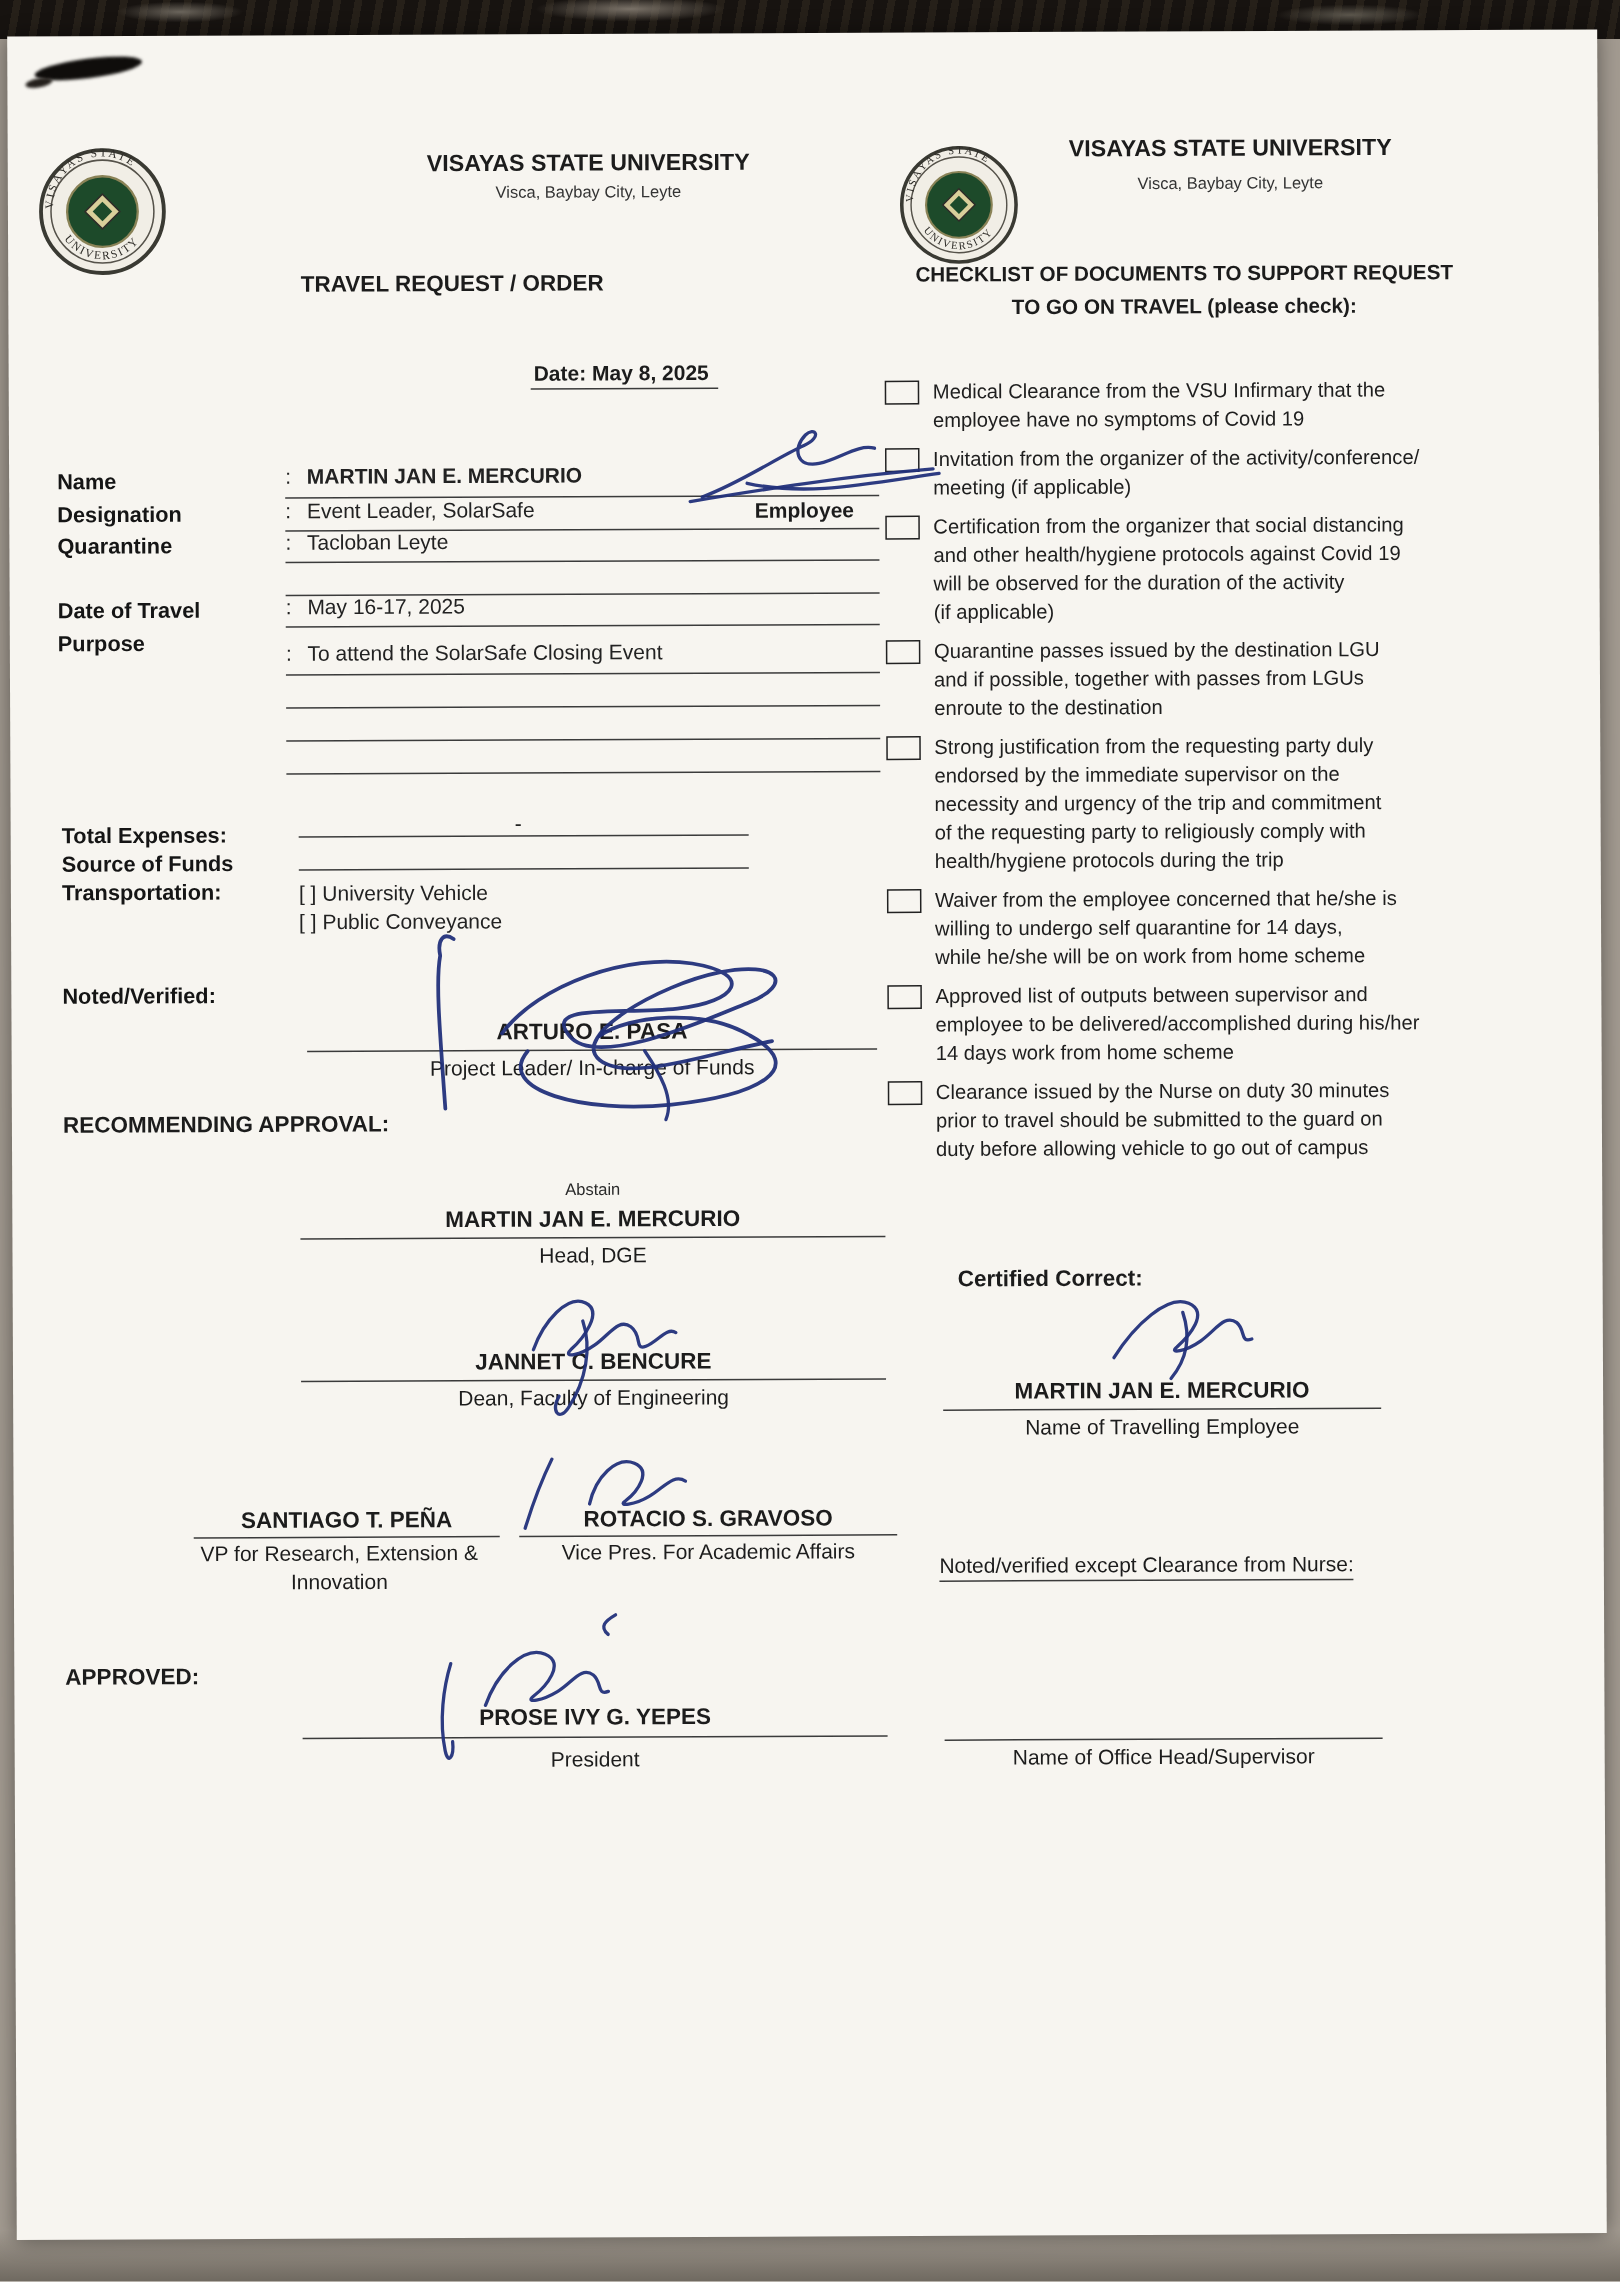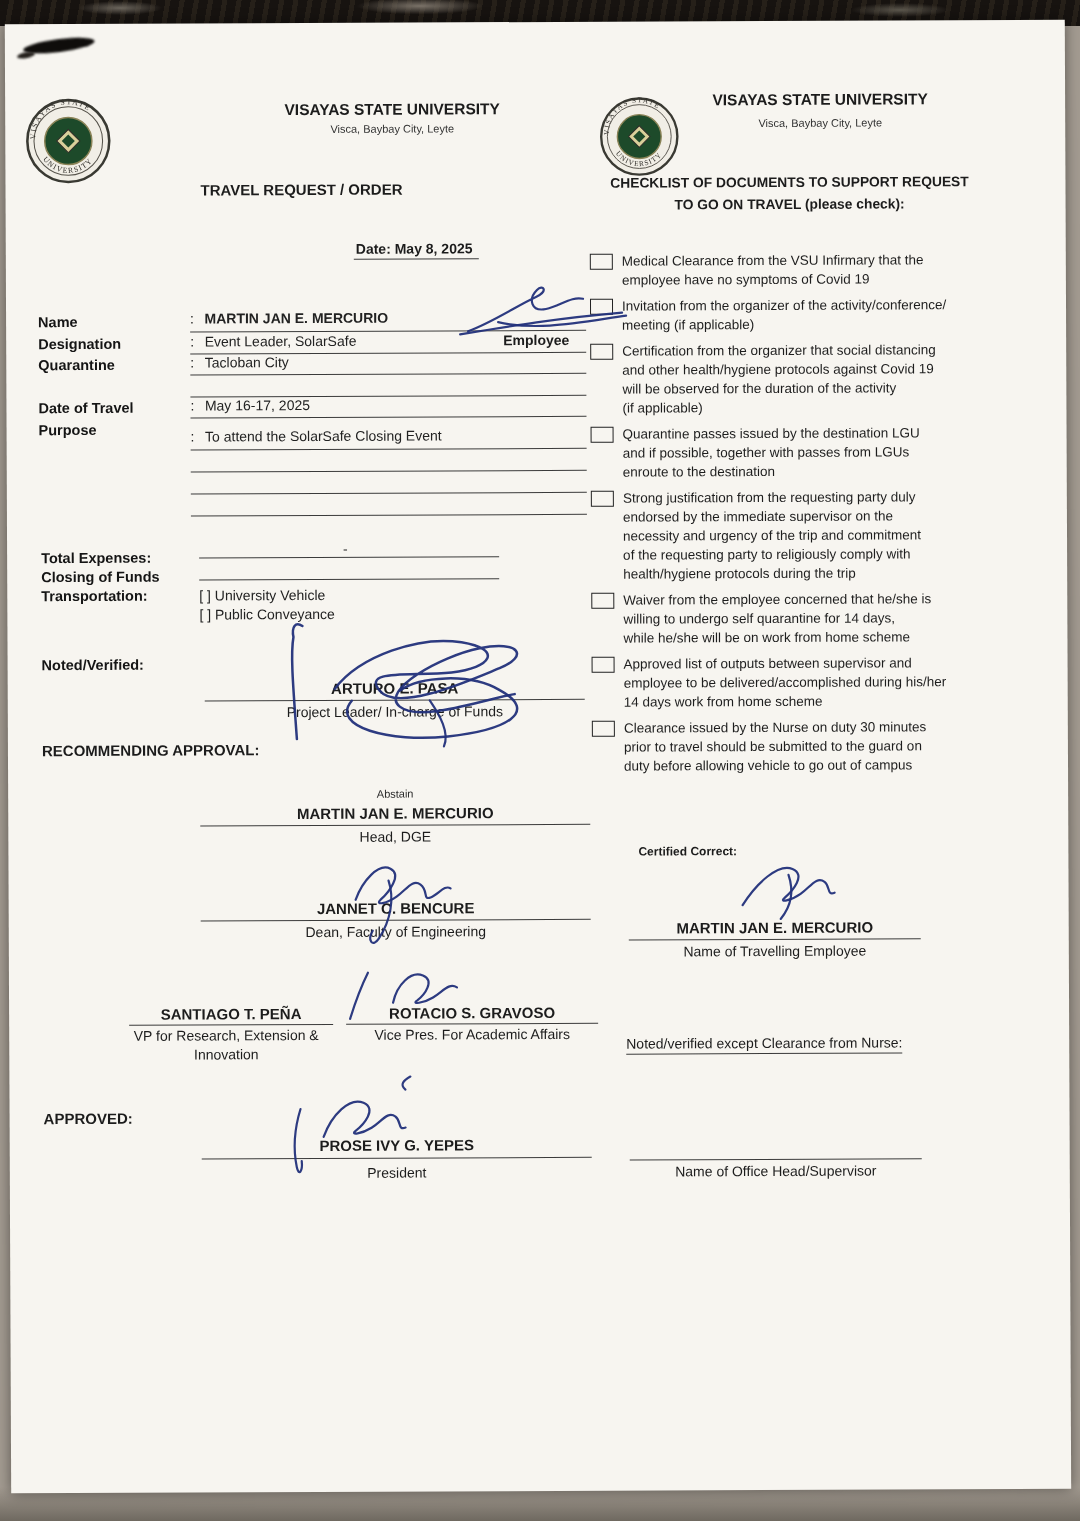--- a/index.html
+++ b/index.html
@@ -96,42 +96,42 @@
 
     <div class="abs field-label" style="left:40px;top:334px">Designation</div>
     <div class="abs ul" style="left:192px;top:331px;width:396px;height:21px">
       <span class="field-value colon">:</span>
       <span class="field-value">Event Leader, SolarSafe</span>
     </div>
 
     <div class="abs field-label" style="left:40px;top:355px">Quarantine</div>
     <div class="abs ul" style="left:192px;top:352px;width:396px;height:21px">
       <span class="field-value colon">:</span>
-      <span class="field-value">Tacloban City</span>
+      <span class="field-value">Tacloban Leyte</span>
     </div>
 
     <div class="abs ul" style="left:192px;top:374px;width:396px;height:21px"></div>
 
     <div class="abs field-label" style="left:40px;top:398px">Date of Travel</div>
     <div class="abs ul" style="left:192px;top:395px;width:396px;height:21px">
       <span class="field-value colon">:</span>
       <span class="field-value">May 16-17, 2025</span>
     </div>
 
     <div class="abs field-label" style="left:40px;top:420px">Purpose</div>
     <div class="abs ul" style="left:192px;top:426px;width:396px;height:22px">
       <span class="field-value colon">:</span>
       <span class="field-value">To attend the SolarSafe Closing Event</span>
     </div>
     <div class="abs ul" style="left:192px;top:449px;width:396px;height:21px"></div>
     <div class="abs ul" style="left:192px;top:471px;width:396px;height:21px"></div>
     <div class="abs ul" style="left:192px;top:493px;width:396px;height:21px"></div>
 
     <div class="abs field-label" style="left:42px;top:548px">Total Expenses:</div>
-    <div class="abs field-label" style="left:42px;top:567px">Closing of Funds</div>
+    <div class="abs field-label" style="left:42px;top:567px">Source of Funds</div>
     <div class="abs field-label" style="left:42px;top:586px">Transportation:</div>
 
     <div class="abs field-value" style="left:344px;top:540px">-</div>
     <div class="abs ul" style="left:200px;top:540px;width:300px;height:16px"></div>
     <div class="abs ul" style="left:200px;top:562px;width:300px;height:16px"></div>
 
     <div class="abs field-value" style="left:200px;top:586px">[ ] University Vehicle</div>
     <div class="abs field-value" style="left:200px;top:605px">[ ] Public Conveyance</div>
 
     <div class="abs field-label" style="left:42px;top:655px">Noted/Verified:</div>
@@ -217,21 +217,21 @@
 14 days work from home scheme</div>
       </div>
       <div class="chk-item">
         <div class="chk-box"></div>
         <div class="chk-text">Clearance issued by the Nurse on duty 30 minutes
 prior to travel should be submitted to the guard on
 duty before allowing vehicle to go out of campus</div>
       </div>
     </div>
 
-    <div class="abs b" style="left:638px;top:845px;font-size:12px">Certified Correct:</div>
+    <div class="abs b" style="left:638px;top:845px;font-size:15px">Certified Correct:</div>
     <div class="abs b c fs15" style="left:628px;top:920px;width:292px">MARTIN JAN E. MERCURIO</div>
     <div class="abs ul" style="left:628px;top:921px;width:292px;height:19px"></div>
     <div class="abs c fs14" style="left:628px;top:944px;width:292px">Name of Travelling Employee</div>
 
     <div class="abs fs14" style="left:625px;top:1036px;border-bottom:1.4px solid #3b3b3b;padding-bottom:2px">Noted/verified except Clearance from Nurse:</div>
 
     <div class="abs ul" style="left:628px;top:1142px;width:292px;height:18px"></div>
     <div class="abs c fs14" style="left:628px;top:1164px;width:292px">Name of Office Head/Supervisor</div>
 
     <svg class="ink-overlay" viewBox="0 0 1080 1521">

